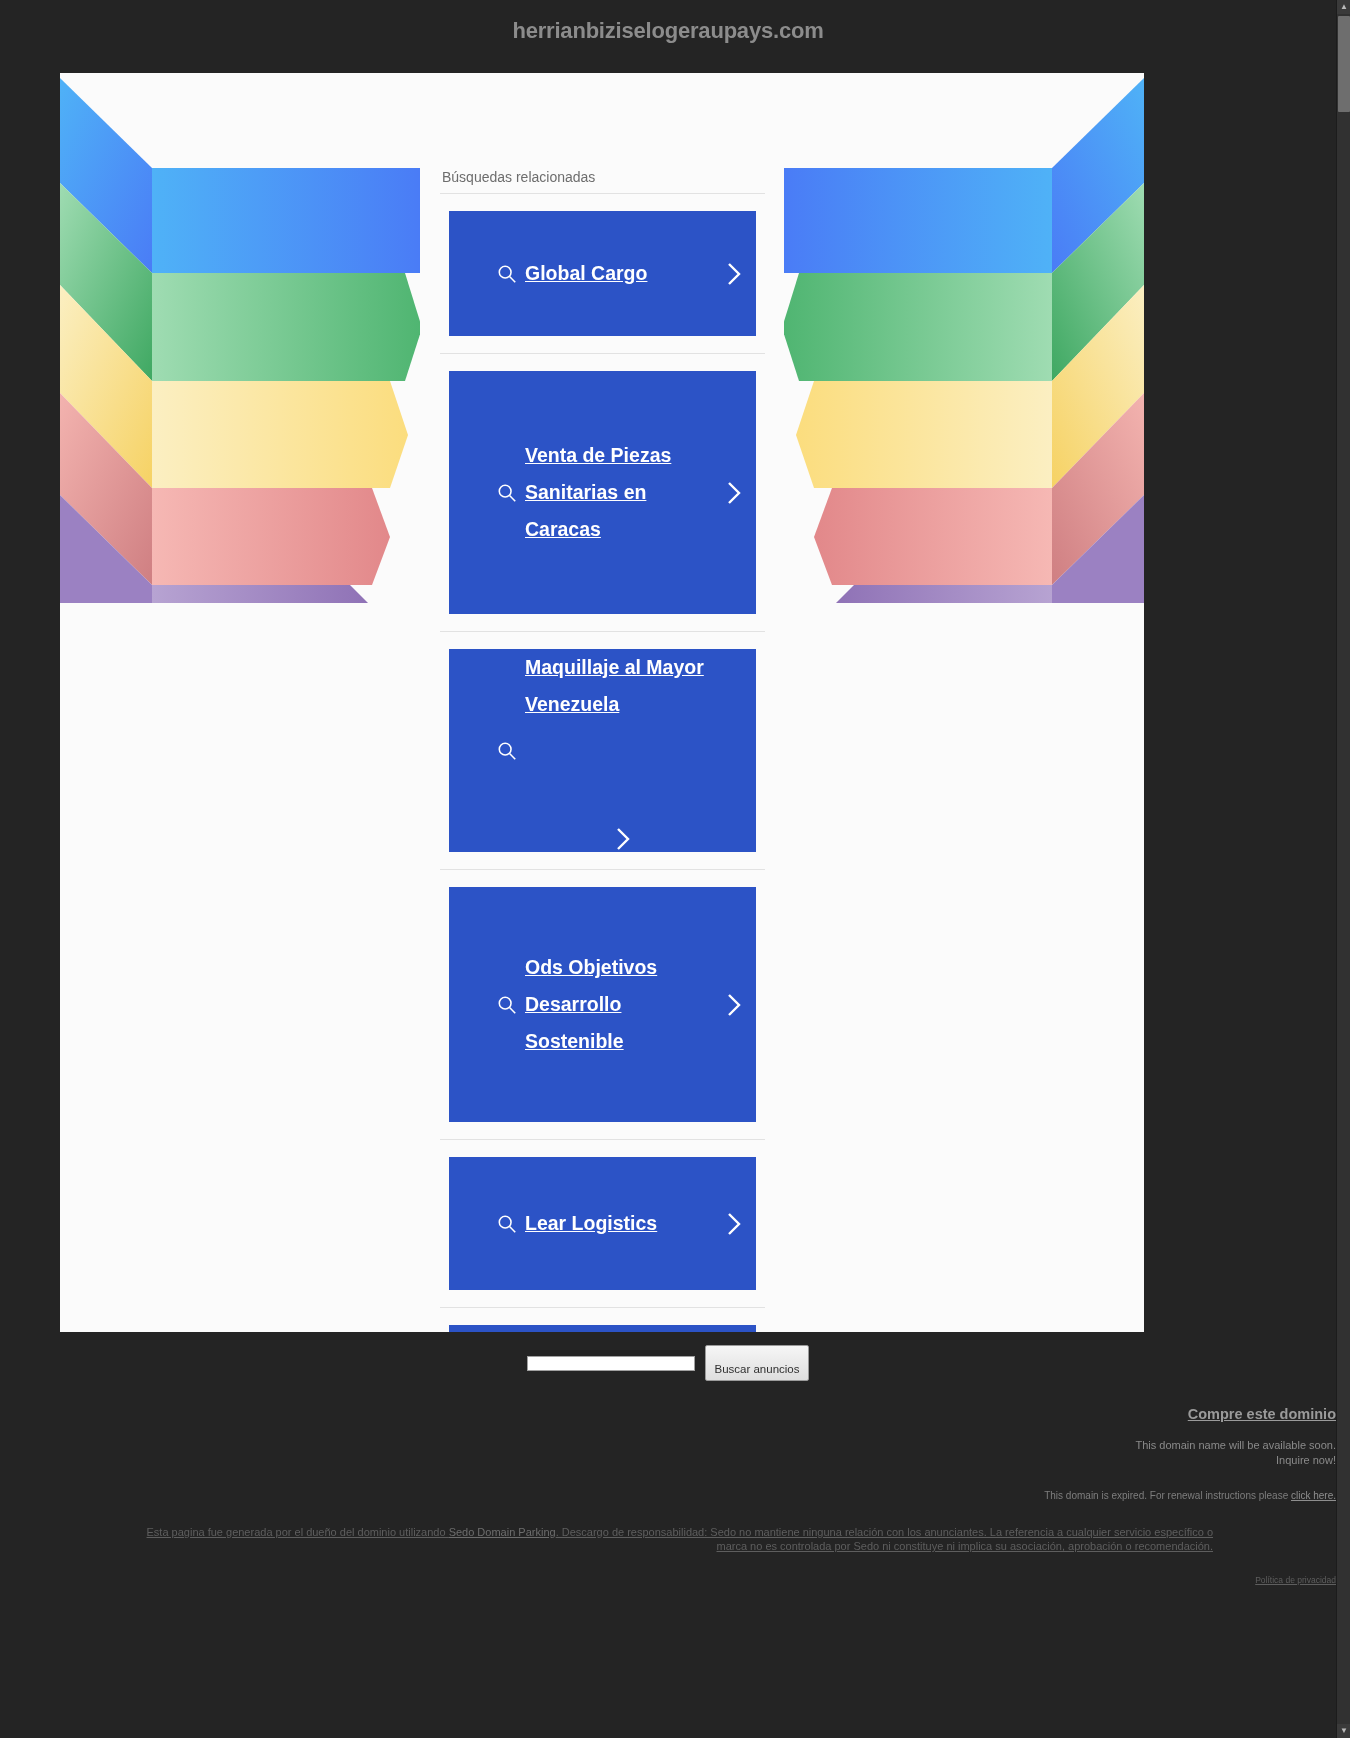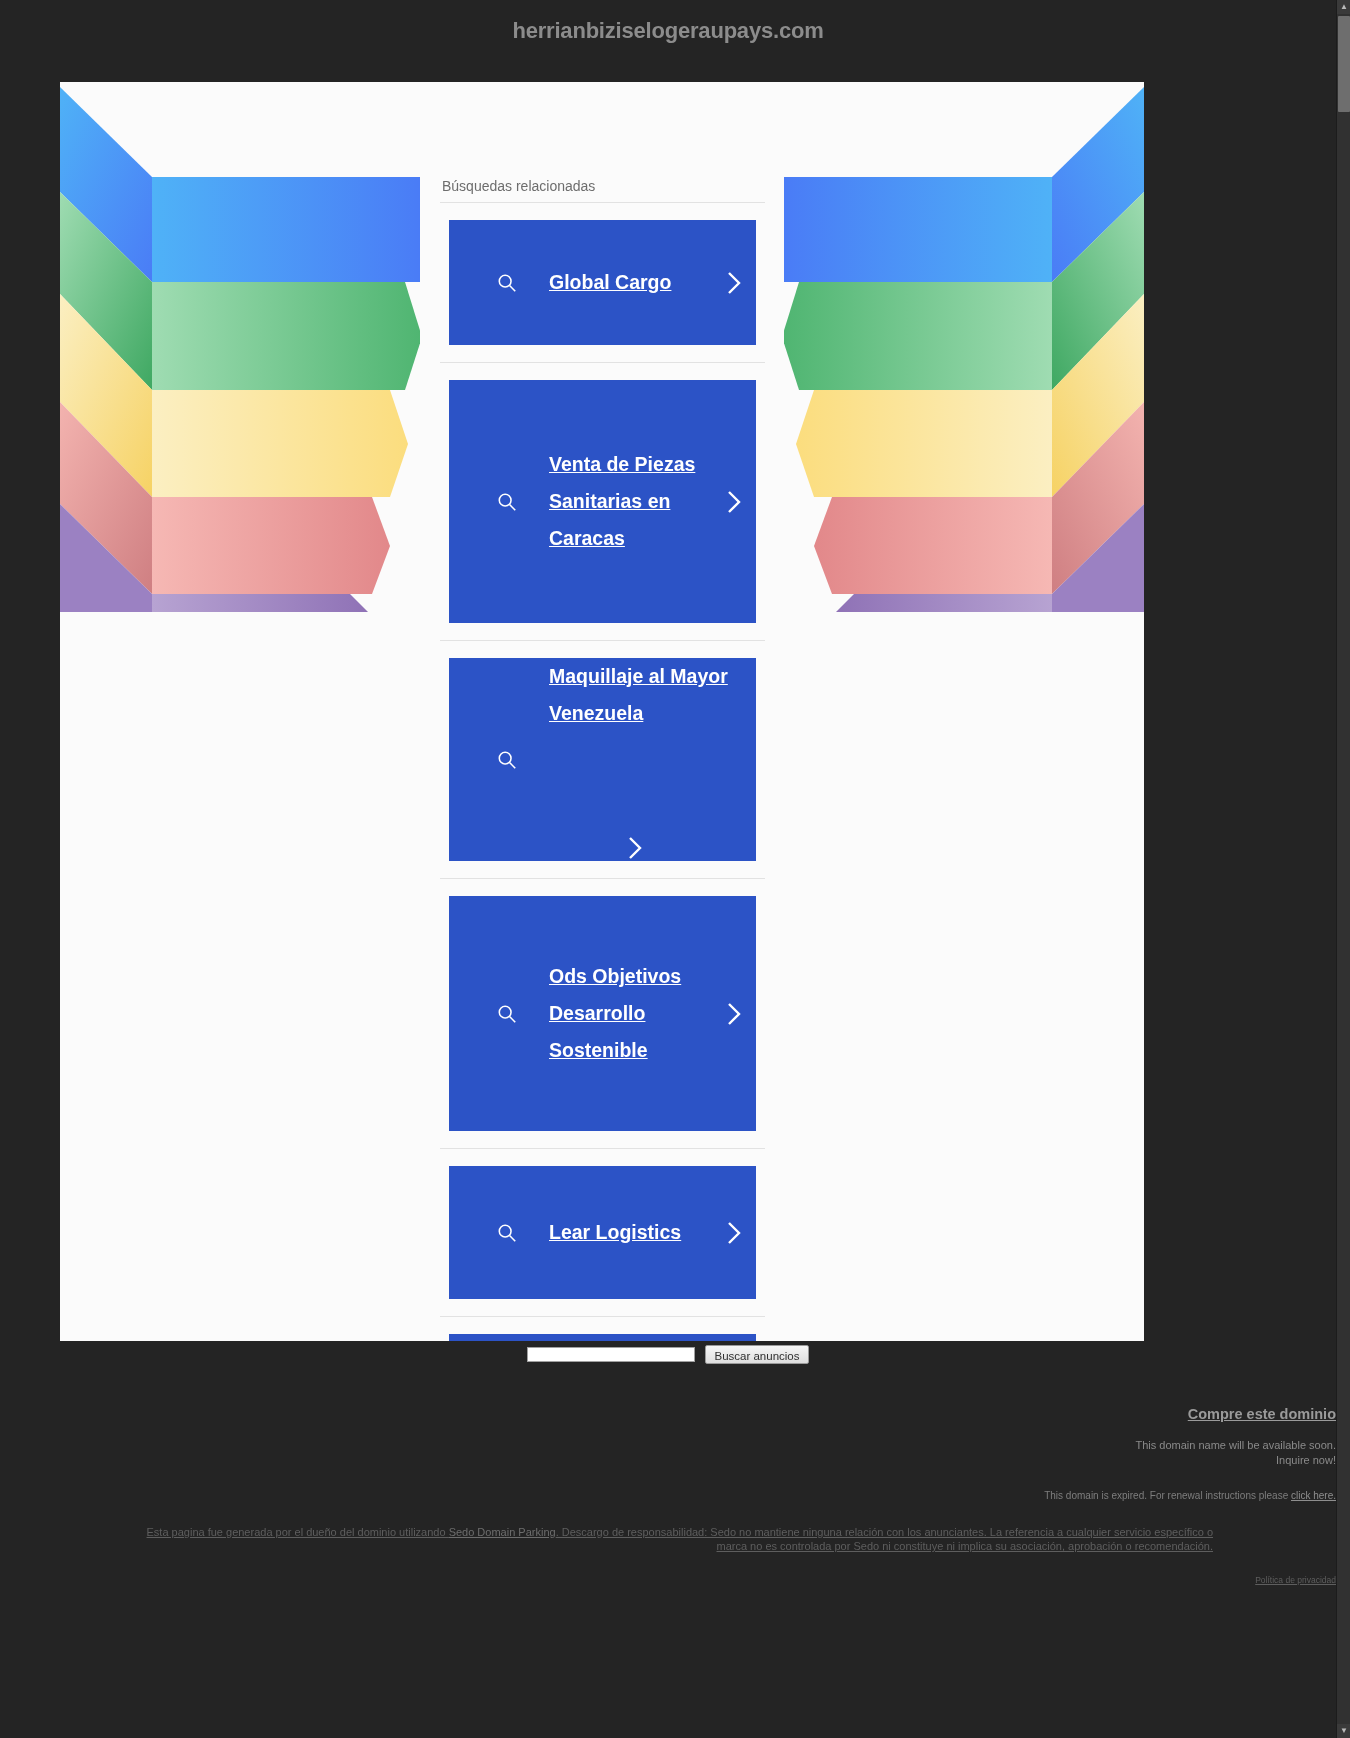--- a/index.html
+++ b/index.html
@@ -34,21 +34,21 @@
     position:absolute; top:18px; left:0; width:1336px;
     text-align:center;
     font-size:22px; font-weight:bold;
     color:#8c8c8c;
     letter-spacing:-0.2px;
   }
 
   
   .card {
     position:absolute;
-    left:60px; top:82px;
+    left:60px; top:73px;
     width:1084px; height:1259px;
     background:#fbfbfb;
     overflow:hidden;
   }
 
   
   .ribbons { position:absolute; inset:0; pointer-events:none; }
   .ribbons svg { position:absolute; top:0; }
   .rib-left  { left:0; }
   .rib-right { right:0; }
@@ -71,21 +71,21 @@
     border-bottom:1px solid #e2e2e2;
     padding:17px 0 17px 0;
     display:flex; justify-content:center;
   }
   .ad-row:last-child { border-bottom:none; }
 
   .ad-box {
     width:307px;
     background:#2c53c6;
     display:flex; align-items:center;
-    padding:0 14px 0 72px;
+    padding:0 14px 0 48px;
     position:relative;
   }
   .ad-box.h1 { height:125px; }
   .ad-box.h2 { height:243px; }
   .ad-box.h3 { height:203px;flex-direction:column; }
   .ad-box.h4 { height:235px; }
   .ad-box.h5 { height:133px; }
   .ad-box.h6 { height:133px; }
 
   .mag-icon {
@@ -121,21 +121,21 @@
     padding:0 2px;
   }
   .search-btn {
     height:19px;
     background:linear-gradient(#f6f6f6,#dedede);
     border:1px solid #9a9a9a;
     border-radius:2px;
     color:#303030;
     font-family:"Liberation Sans", sans-serif;
     font-size:11.5px;
-    padding:4px 8px;
+    padding:17px 8px;
     cursor:pointer;
   }
 
   
   .footer {
     position:absolute; top:1405px; left:0; width:1336px;
     text-align:right;
   }
   .buy-link {
     display:inline-block;

